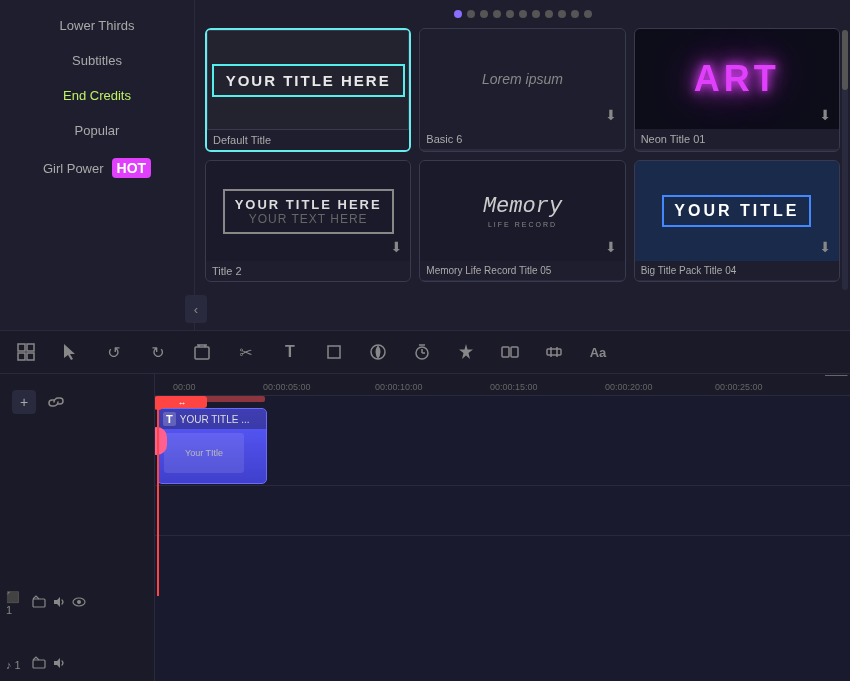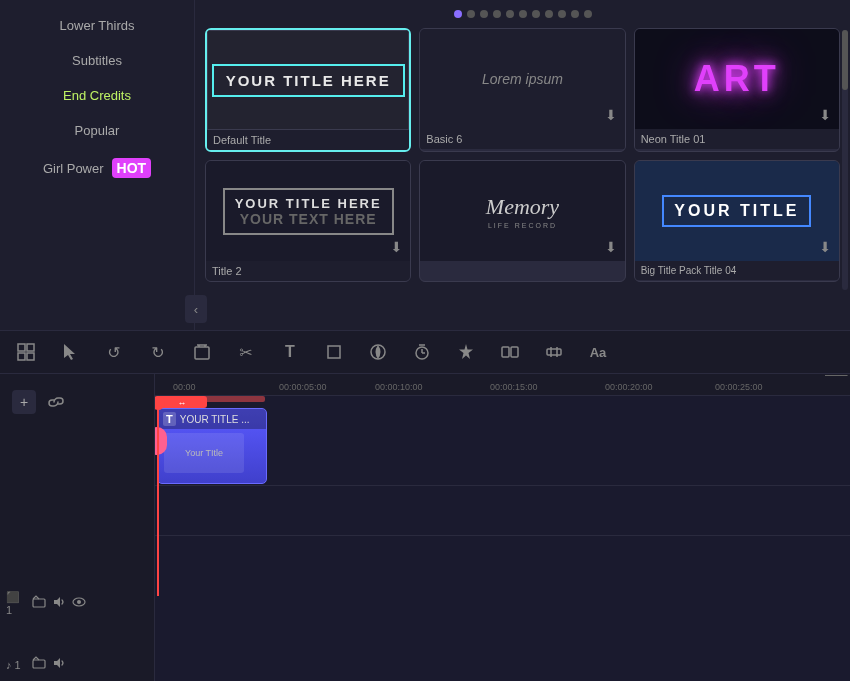--- a/index.html
+++ b/index.html
@@ -172,31 +172,30 @@
       text-align: center;
     }
     .thumb-title2-text {
       color: #ddd;
       font-size: 13px;
       font-weight: bold;
       letter-spacing: 2px;
     }
     .thumb-title2-sub {
       color: #666;
-      font-size: 14px;
+      font-size: 12px;
       letter-spacing: 1px;
-      font-weight: bold;
     }
 
     
     .thumb-memory {
       background: #1a1a2a;
     }
     .thumb-memory-text {
-      font-family: Liberation Serif, serif;
+      font-family: Liberation Mono, monospace;
       font-size: 22px;
       color: #ccc;
       font-style: italic;
     }
     .thumb-memory-sub {
       font-size: 7px;
       color: #888;
       letter-spacing: 2px;
       text-transform: uppercase;
       margin-top: 2px;
@@ -569,20 +568,21 @@
         </div>
         <div class="template-label">Title 2</div>
       </div>
 
       <div class="template-card">
         <div class="template-thumb thumb-memory" style="flex-direction:column;">
           <div class="thumb-memory-text">Memory</div>
           <div class="thumb-memory-sub">LIFE RECORD</div>
           <span class="download-icon" style="position:absolute;bottom:6px;right:8px;">⬇</span>
         </div>
+        <div class="template-label" style="font-size:10px;">Memory Life Record Title 05</div>
       </div>
 
       <div class="template-card">
         <div class="template-thumb thumb-bigtitle">
           <div class="thumb-bigtitle-text">YOUR TITLE</div>
           <span class="download-icon">⬇</span>
         </div>
         <div class="template-label" style="font-size:10px;">Big Title Pack Title 04</div>
       </div>
 
@@ -712,21 +712,21 @@
             </svg>
         </span>
       </div>
     </div>
   </div>
 
   <div class="timeline-main" style="position:relative;">
 
     <div class="timeline-ruler">
       <span class="ruler-mark" style="left:18px;bottom:3px;">00:00</span>
-      <span class="ruler-mark" style="left:124px;bottom:3px;">00:00:05:00</span>
+      <span class="ruler-mark" style="left:108px;bottom:3px;">00:00:05:00</span>
       <span class="ruler-mark" style="left:220px;bottom:3px;">00:00:10:00</span>
       <span class="ruler-mark" style="left:335px;bottom:3px;">00:00:15:00</span>
       <span class="ruler-mark" style="left:450px;bottom:3px;">00:00:20:00</span>
       <span class="ruler-mark" style="left:560px;bottom:3px;">00:00:25:00</span>
       <span class="ruler-mark" style="left:670px;bottom:19px;text-decoration:underline;">00:0..</span>
     </div>
 
     <div class="red-marker"></div>
 
     <div class="playhead-arrow" style="position:absolute;top:22px;left:2px;width:50px;height:12px;background:#ff4444;border-radius:3px;z-index:10;display:flex;align-items:center;justify-content:center;">

